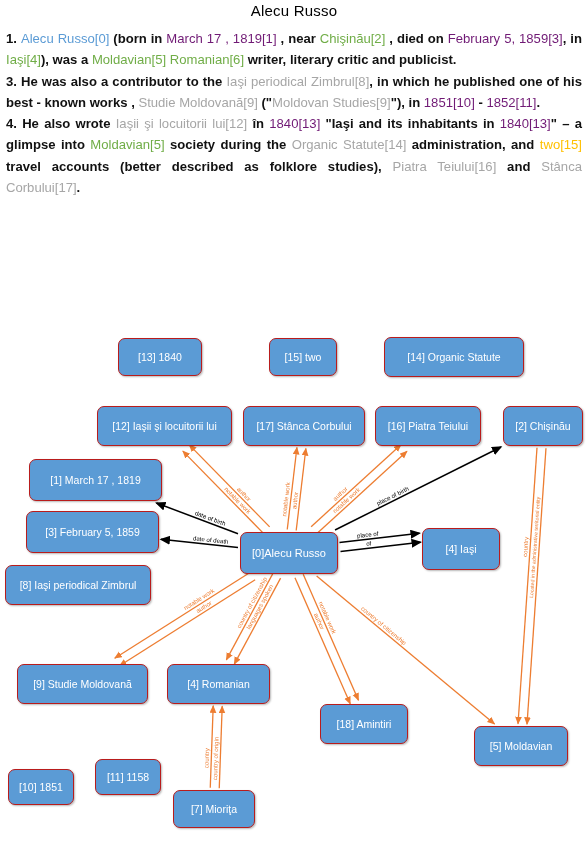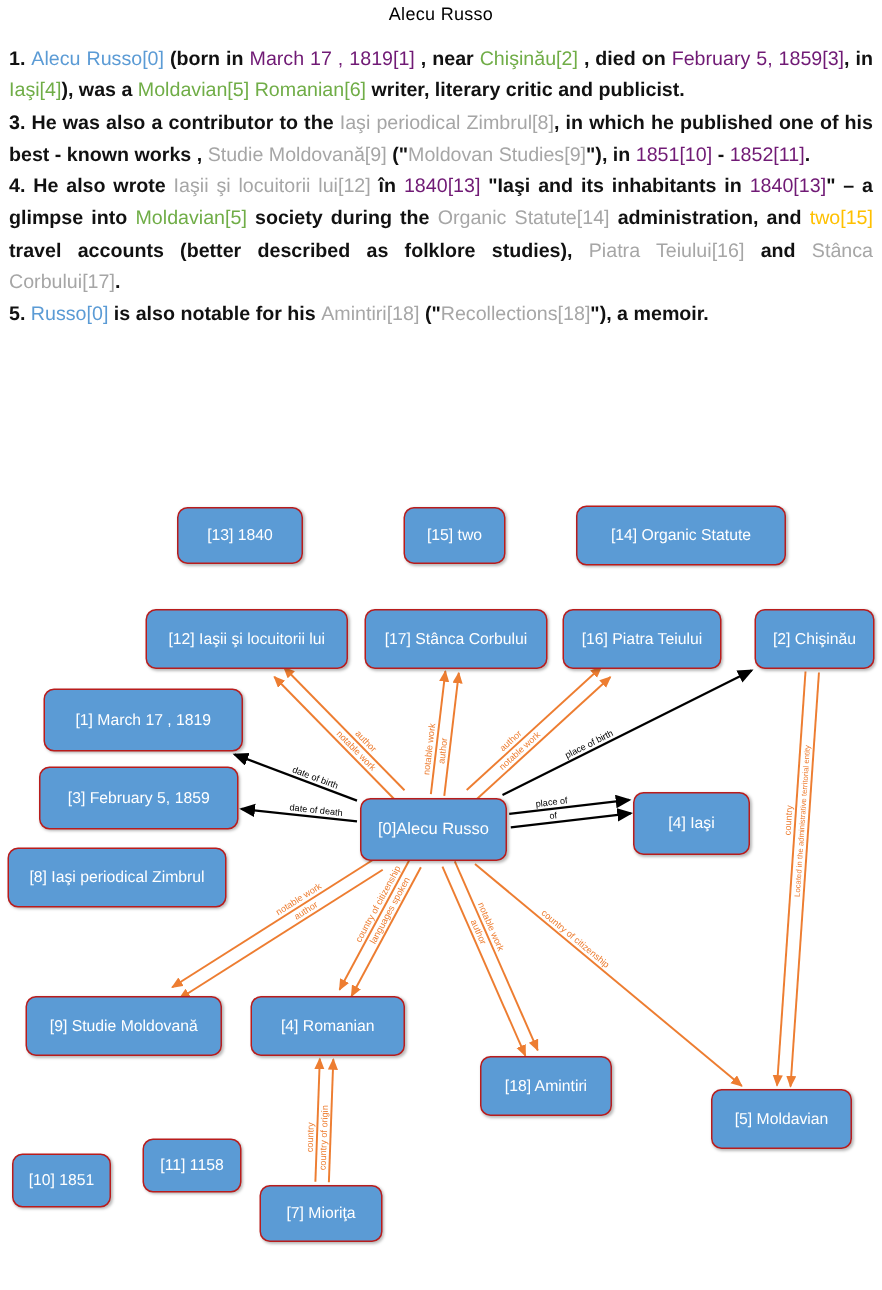--- a/index.html
+++ b/index.html
@@ -4,21 +4,21 @@
 <style>
   html,body{margin:0;padding:0;background:#ffffff;}
   body{
     width:588px;height:860px;position:relative;overflow:hidden;
     font-family:"Liberation Sans","DejaVu Sans",sans-serif;
     color:#1a1a1a;
   }
   
   #title{
     position:absolute;left:0;top:2px;width:588px;text-align:center;
-    font-size:12px;font-weight:400;color:#000;letter-spacing:.2px;
+    font-size:15px;font-weight:400;color:#000;letter-spacing:.2px;
   }
   
   #article{
     position:absolute;left:6px;top:28px;width:576px;
     font-size:13.1px;line-height:21.3px;text-align:justify;
     font-weight:bold;color:#111;
   }
   #article p{margin:0 0 0 0;text-indent:0;}
   .num{font-weight:bold;color:#111;}
   .e-blue  {color:#5B9BD5;font-weight:normal;}
@@ -42,21 +42,20 @@
 </style>
 </head>
 <body>
 
 <div id="title">Alecu Russo</div>
 
 <div id="article">
     <p><span class="num">1.</span><span> </span><span class="e-blue">Alecu Russo[0]</span><span> (born in </span><span class="e-orange">March 17 , 1819[1]</span><span> , near </span><span class="e-green">Chişinău[2]</span><span> , died on </span><span class="e-orange">February 5, 1859[3]</span><span>, in </span><span class="e-green">Iaşi[4]</span><span>), was a </span><span class="e-green">Moldavian[5]</span><span> </span><span class="e-green">Romanian[6]</span><span> writer, literary critic and publicist.</span></p>
     <p><span class="num">3.</span><span> He was also a contributor to the </span><span class="e-gray">Iaşi periodical Zimbrul[8]</span><span>, in which he published one of his best - known works , </span><span class="e-gray">Studie Moldovană[9]</span><span> ("</span><span class="e-gray">Moldovan Studies[9]</span><span>"), in </span><span class="e-orange">1851[10]</span><span> - </span><span class="e-orange">1852[11]</span><span>.</span></p>
     <p><span class="num">4.</span><span> He also wrote </span><span class="e-gray">Iaşii şi locuitorii lui[12]</span><span> în </span><span class="e-orange">1840[13]</span><span> "Iaşi and its inhabitants in </span><span class="e-orange">1840[13]</span><span>" – a glimpse into </span><span class="e-green">Moldavian[5]</span><span> society during the </span><span class="e-gray">Organic Statute[14]</span><span> administration, and </span><span class="e-gold">two[15]</span><span> travel accounts (better described as folklore studies), </span><span class="e-gray">Piatra Teiului[16]</span><span> and </span><span class="e-gray">Stânca Corbului[17]</span><span>.</span></p>
-    <p><span class="num">5.</span><span> </span><span class="e-blue">Russo[0]</span><span> is also notable for his </span><span class="e-gray">Amintiri[18]</span><span> ("</span><span class="e-gray">Recollections[18]</span><span>"), a memoir.</span></p>
   </div>
 
 <div id="graph">
   <svg id="edges" viewBox="0 0 588 534" xmlns="http://www.w3.org/2000/svg">
     <defs>
       <marker id="ahO" markerWidth="7" markerHeight="7" refX="5.4" refY="2.6" orient="auto" markerUnits="strokeWidth">
         <path d="M0,0 L6,2.6 L0,5.2 z" fill="#ED7D31"></path>
       </marker>
       <marker id="ahB" markerWidth="8" markerHeight="8" refX="6" refY="3" orient="auto" markerUnits="strokeWidth">
         <path d="M0,0 L7,3 L0,6 z" fill="#000000"></path>

